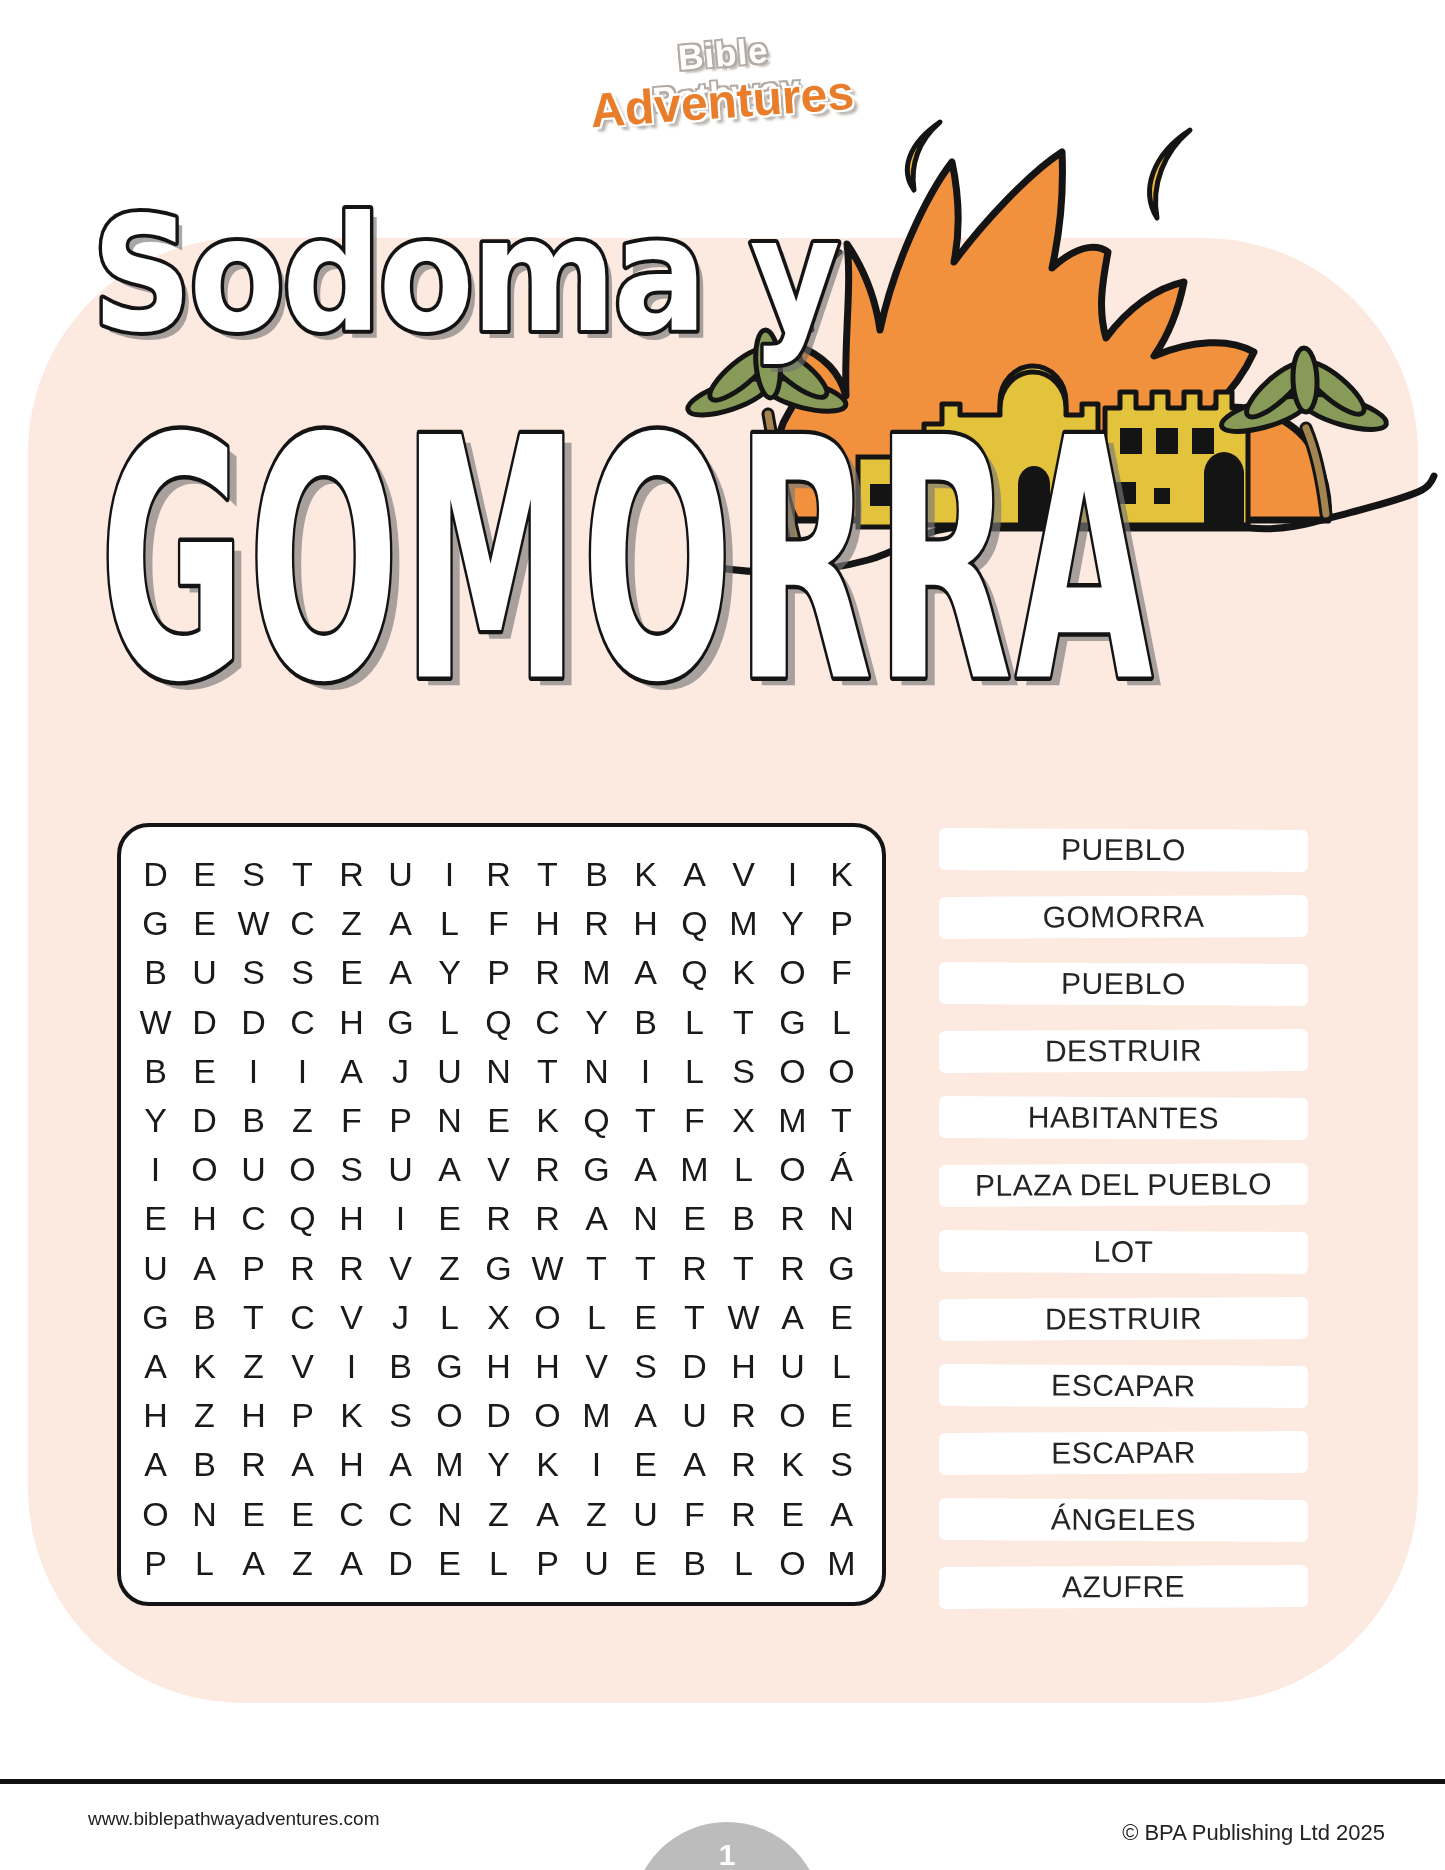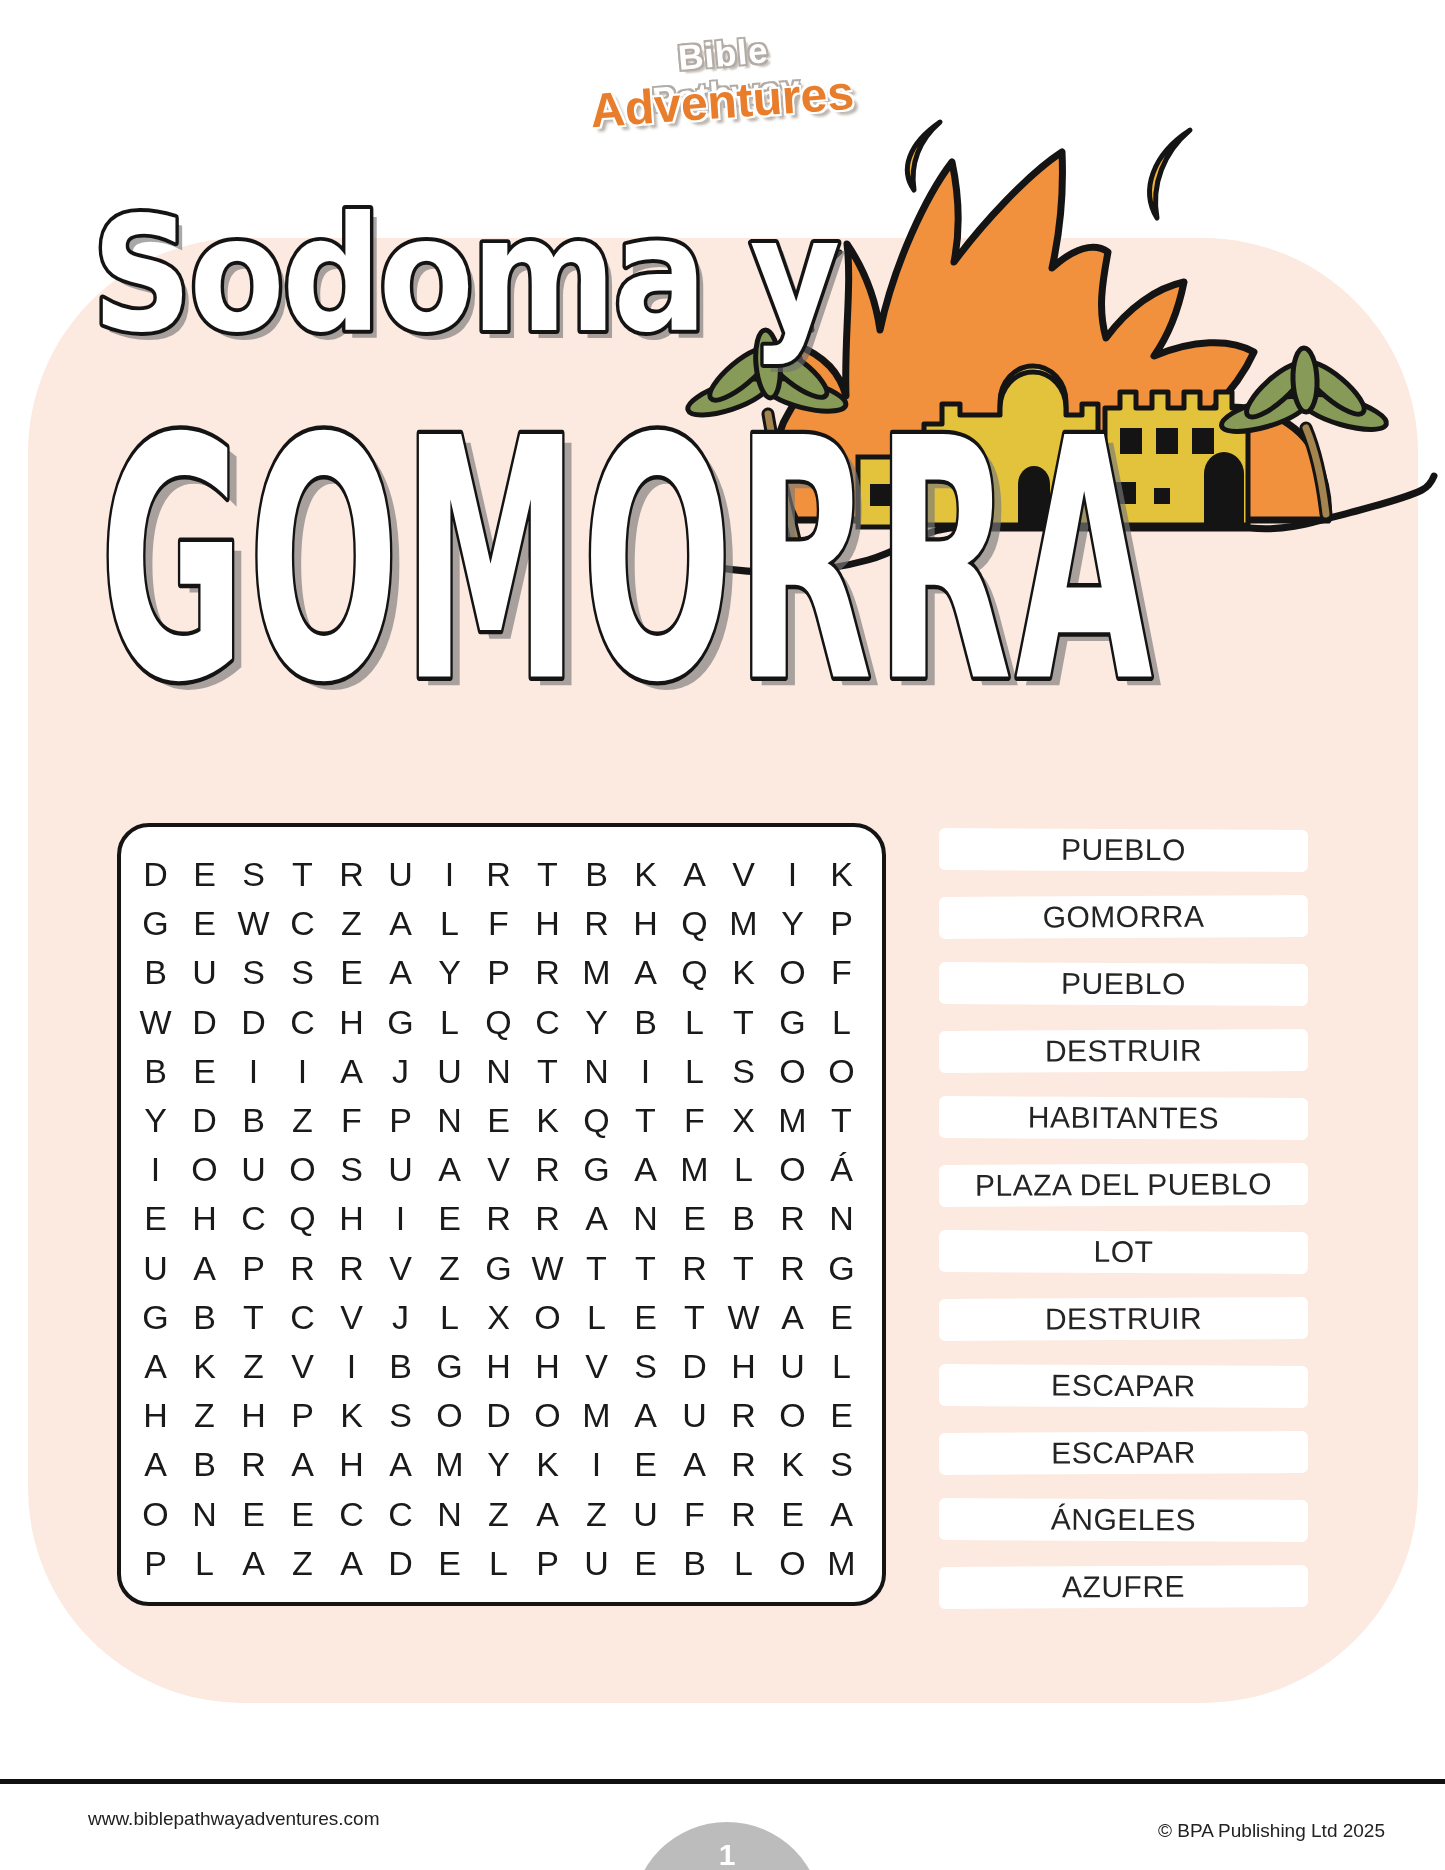--- a/index.html
+++ b/index.html
@@ -54,21 +54,21 @@
   }
   
   .word-bar {
     position:absolute; left:939px; width:369px; height:42px; background:#ffffff;
     border-radius:6px; display:flex; align-items:center; justify-content:center;
   }
   .word-bar span { font-size:30px; color:#242424; letter-spacing:0.5px; }
   
   .footer-line { position:absolute; left:0; top:1779px; width:1445px; height:5px; background:#111111; }
   .footer-left  { position:absolute; left:88px;  top:1808px; font-size:19px; color:#222222; }
-  .footer-right { position:absolute; right:60px; top:1820px; font-size:19px; color:#222222; }
+  .footer-right { position:absolute; right:60px; top:1820px; font-size:22px; color:#222222; }
   .page-circle {
     position:absolute; left:632px; top:1822px; width:190px; height:190px;
     border-radius:50%; background:#bcbcbc;
   }
   .page-num {
     position:absolute; left:632px; top:1838px; width:190px; text-align:center;
     font-size:30px; font-weight:700; color:#ffffff;
   }
 </style>
 </head>

